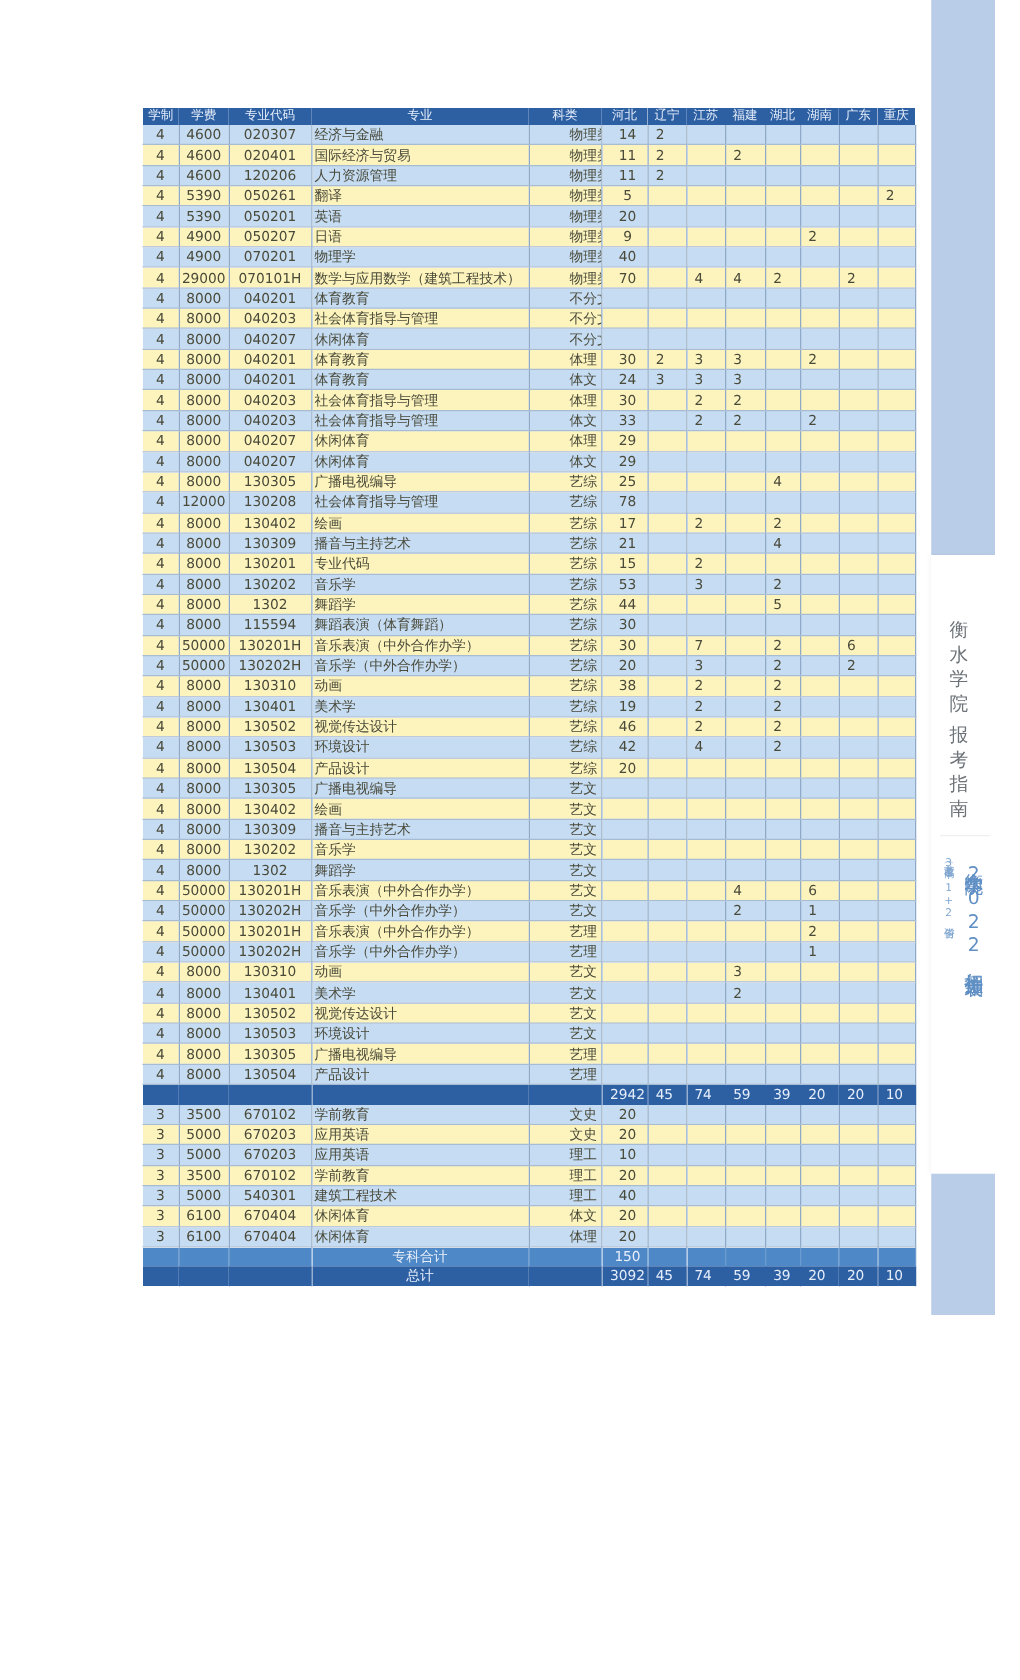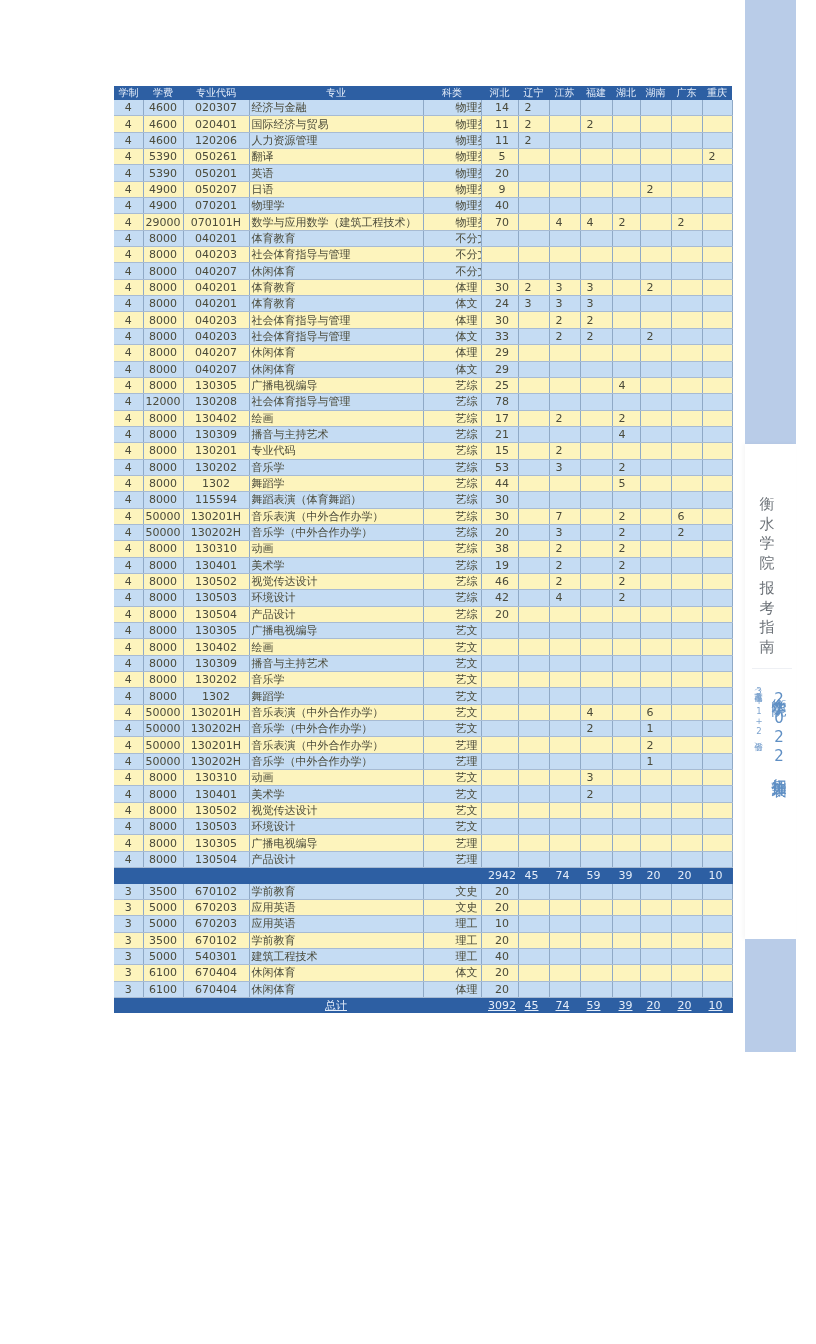--- a/index.html
+++ b/index.html
@@ -15,21 +15,21 @@
   th{background:#2d5fa3;color:#e6eefa;font-weight:normal;font-size:10px;height:14px;line-height:14px;text-align:center;border-bottom:none;border-right:none;}
   tr.blue td{background:#c5dcf3;}
   tr.yellow td{background:#fdf4bd;}
   td.ctr{text-align:center;}
   td.name{text-align:left;padding-left:2px;margin-left:12px;}
   td.kl{text-align:right;padding-right:6px;padding-left:32px;}
   td.num{text-align:left;padding-left:6px;}
   td.hb{text-align:center;padding-left:5px;}
   tr.subtotal-dark td{background:#2d5fa3;color:#e6eefa;border-right:1px solid #2d5fa3;border-bottom:none;}
   tr.subtotal-light td{background:#4f88c6;color:#e6eefa;border-right:1px solid #6c9bd0;border-bottom:none;}
-  tr.grand td{background:#2d5fa3;color:#e6eefa;border-right:1px solid #2d5fa3;border-bottom:none;text-decoration:underline;}
+  tr.grand td{background:#2d5fa3;color:#e6eefa;border-right:1px solid #2d5fa3;border-bottom:none;}
   .sidebar-top{position:absolute;left:745px;top:0;width:51px;height:444px;background:#b9cce8;}
   .sidebar-mid{position:absolute;left:745px;top:444px;width:51px;height:495px;background:#ffffff;
                box-shadow:-2px 0 4px rgba(0,0,0,0.04);}
   .sidebar-bot{position:absolute;left:745px;top:939px;width:51px;height:113px;background:#b9cce8;}
   .guide-title{position:absolute;left:757px;top:495px;width:20px;font-size:15px;line-height:19.5px;color:#6c7278;text-align:center;}
   .guide-title .gap{display:block;height:6px;}
   .divider{position:absolute;left:752px;top:668px;width:40px;height:1px;background:#eef0f4;}
   .plan-title{position:absolute;left:766px;top:686px;width:22px;color:#5f8fc4;font-size:15px;line-height:18px;
               writing-mode:vertical-rl;text-orientation:upright;letter-spacing:1px;}
   .plan-sub{position:absolute;left:752px;top:686px;width:12px;color:#7ea4cf;font-size:8.5px;line-height:11px;
@@ -909,20 +909,35 @@
           <td class="kl">体理</td>
           <td class="hb">20</td>
           <td class="num"></td>
           <td class="num"></td>
           <td class="num"></td>
           <td class="num"></td>
           <td class="num"></td>
           <td class="num"></td>
           <td class="num"></td>
         </tr>
+        <tr class="subtotal-light">
+          <td></td>
+          <td></td>
+          <td></td>
+          <td class="ctr">专科合计</td>
+          <td></td>
+          <td class="hb">150</td>
+          <td class="num"></td>
+          <td class="num"></td>
+          <td class="num"></td>
+          <td class="num"></td>
+          <td class="num"></td>
+          <td class="num"></td>
+          <td class="num"></td>
+        </tr>
         <tr class="grand">
           <td></td>
           <td></td>
           <td></td>
           <td class="ctr">总计</td>
           <td></td>
           <td class="hb">3092</td>
           <td class="num">45</td>
           <td class="num">74</td>
           <td class="num">59</td>

